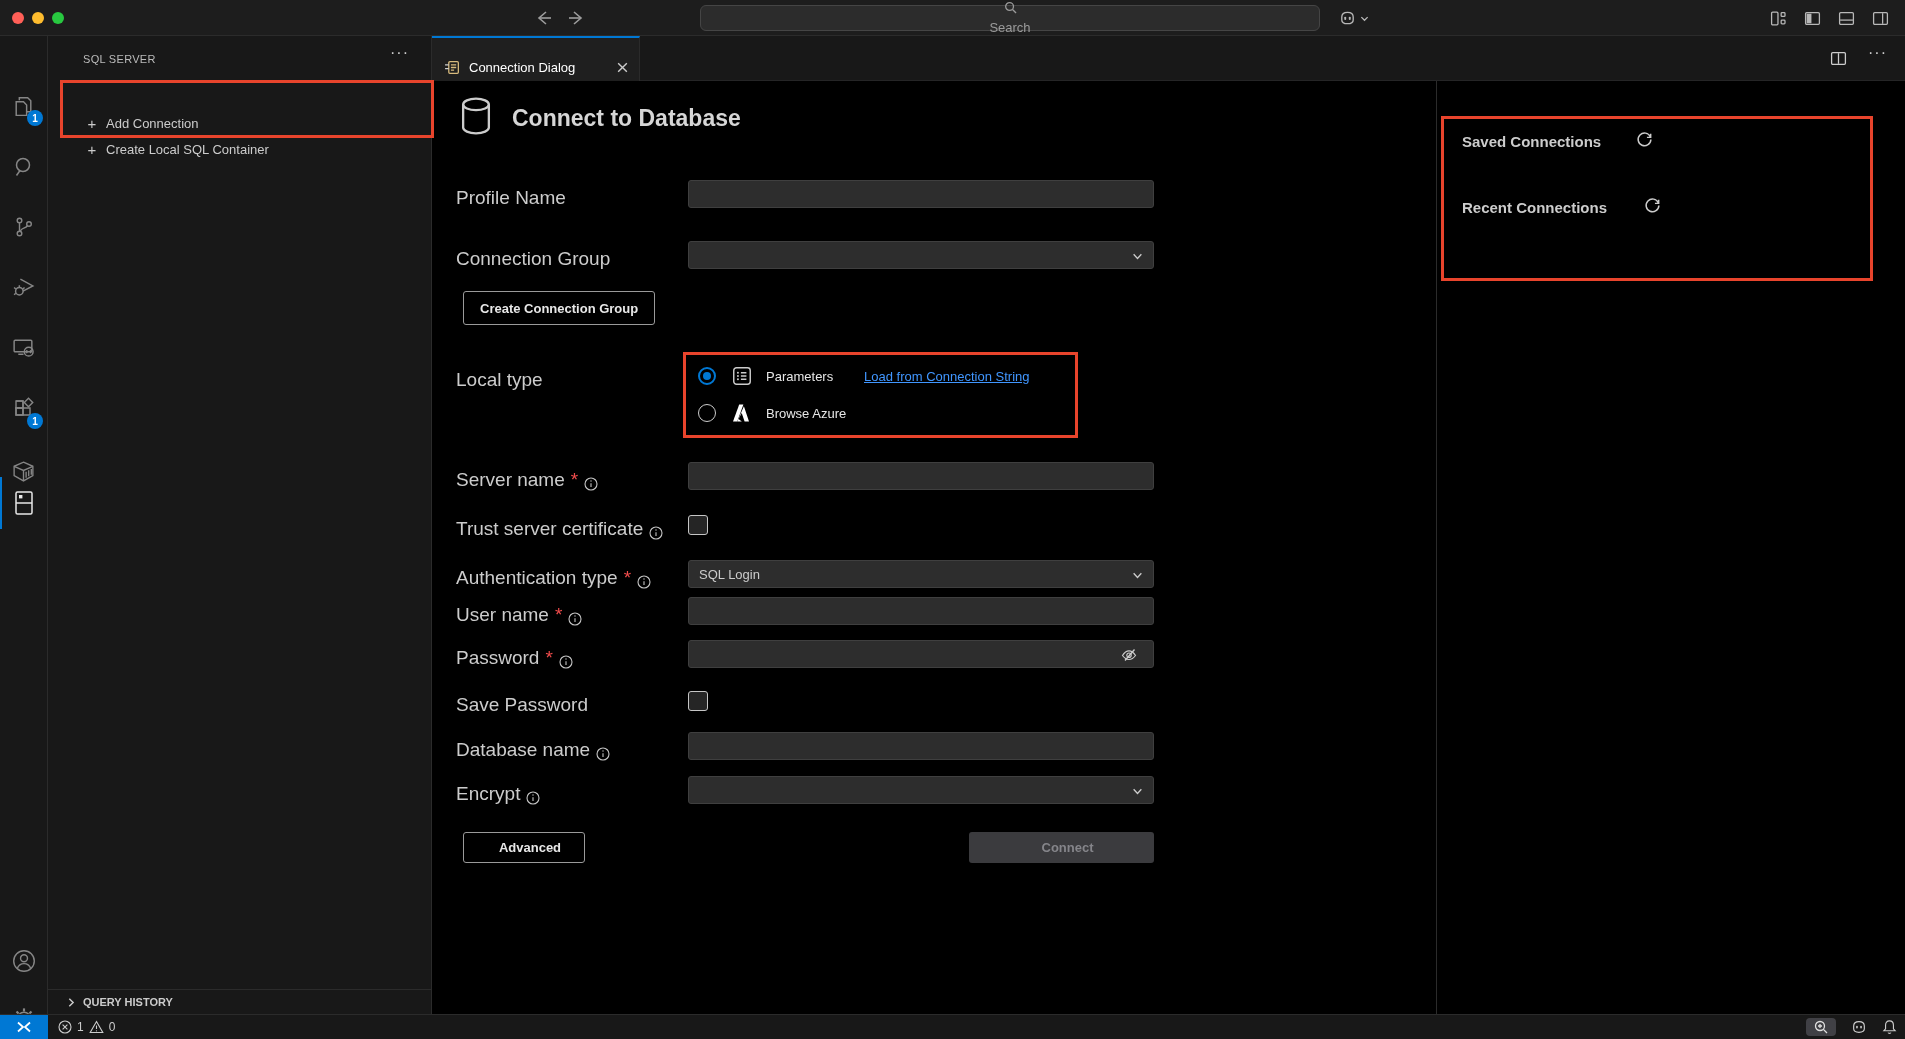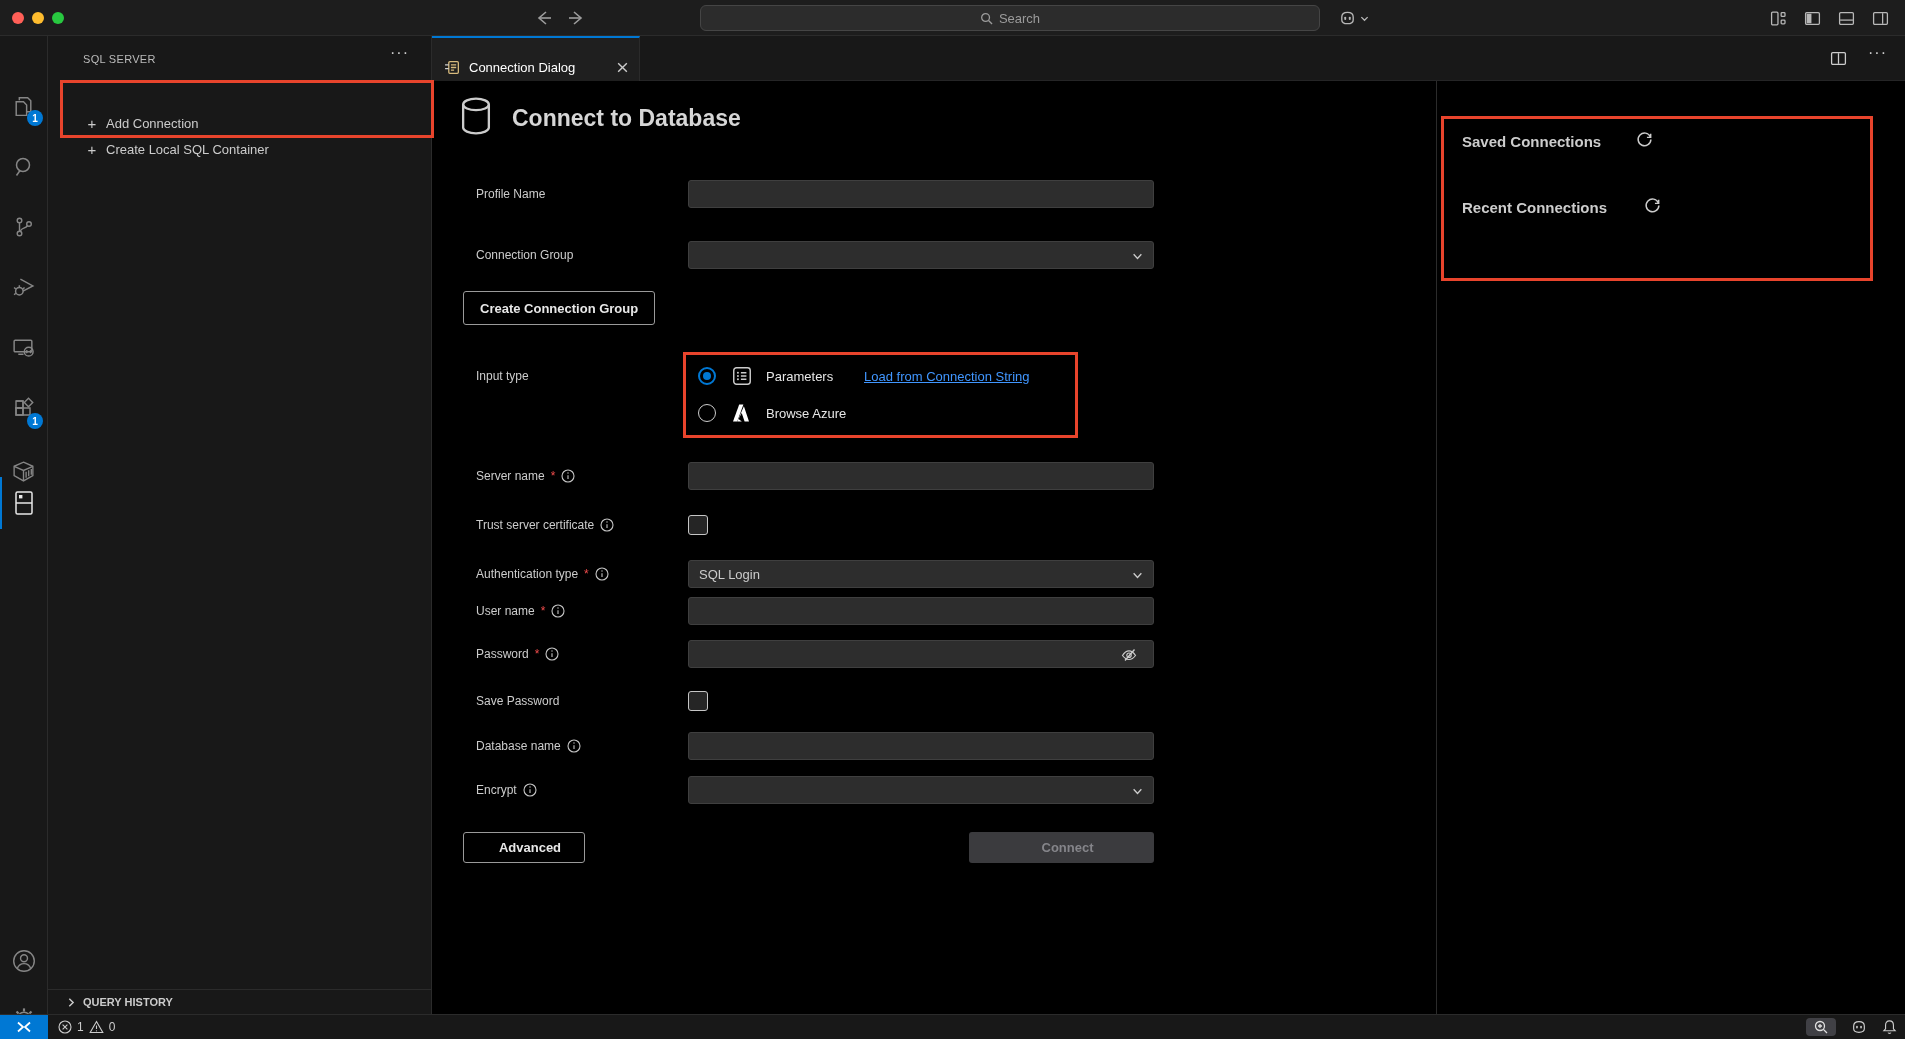--- a/index.html
+++ b/index.html
@@ -7,21 +7,21 @@
     font-family:"Liberation Sans", sans-serif; color:#cccccc; }
   .abs { position:absolute; }
   svg { display:block; }
 
   
   .titlebar { left:0; top:0; width:1905px; height:36px; background:#1d1d1d; border-bottom:1px solid #2b2b2b; }
   .tl-dot { width:12px; height:12px; border-radius:50%; top:12px; }
   .nav-arrow { top:8px; color:#9d9d9d; }
   .searchbox { left:700px; top:5px; width:620px; height:26px; background:#2c2c2c;
     border:1px solid #454545; border-radius:6px; display:flex; align-items:center;
-    justify-content:center; gap:6px; color:#9b9b9b; font-size:13px; }
+    justify-content:center; gap:6px; color:#9b9b9b; font-size:13px;flex-direction:column; }
   .tb-icon { color:#b8b8b8; }
 
   
   .activitybar { left:0; top:36px; width:48px; height:978px; background:#181818; border-right:1px solid #2b2b2b; }
   .ab-item { position:absolute; left:0; width:47px; height:48px; display:flex; align-items:center; justify-content:center; color:#868686; }
   .ab-item.active { color:#e7e7e7; box-shadow:inset 2px 0 0 #0078d4; }
   .badge { position:absolute; right:4px; bottom:4px; min-width:16px; height:16px; border-radius:50%;
     background:#0078d4; color:#fff; font-size:10px; display:flex; align-items:center; justify-content:center; font-weight:bold; }
 
   
@@ -39,21 +39,21 @@
   
   .tabbar { left:432px; top:36px; width:1473px; height:45px; background:#181818; border-bottom:1px solid #252526; }
   .tab { position:absolute; left:0; top:0; width:208px; height:45px; background:#1f1f1f;
     border-top:2px solid #0078d4; border-right:1px solid #2b2b2b; display:flex; align-items:center; gap:8px; padding:16px 10px 0 12px; }
   .tab-label { font-size:13px; color:#ffffff; flex:1; }
   .editor { left:432px; top:81px; width:1473px; height:933px; background:#000000;text-decoration:underline; }
   .vdivider { position:absolute; left:1004px; top:0; width:1px; height:933px; background:#2b2b2b; }
 
   
   .h1 { position:absolute; left:80px; top:24px; font-size:23px; font-weight:600; color:#d6d6d6; }
-  .flabel { position:absolute; left:24px; font-size:12px; color:#cccccc; display:flex; align-items:flex-start; gap:6px;margin-left:20px; }
+  .flabel { position:absolute; left:24px; font-size:19px; color:#cccccc; display:flex; align-items:flex-end; gap:6px; }
   .req { color:#f14c4c; }
   .info { color:#c5c5c5; }
   .input, .select { position:absolute; left:256px; width:466px; height:28px; background:#2d2d2d;
     border:1px solid #3f3f3f; border-radius:3px; }
   .select { display:flex; align-items:center; padding:0 10px; font-size:13px; color:#cccccc; }
   .sel-chev { position:absolute; right:10px; top:9px; color:#cccccc; }
   .checkbox { position:absolute; left:256px; width:20px; height:20px; background:#252525;
     border:1px solid #c5c5c5; border-radius:3px; }
   .btn { position:absolute; height:31px; border-radius:3px; font-size:13px; font-weight:bold;
     display:flex; align-items:center; justify-content:center;padding-left:12px; }
@@ -302,21 +302,21 @@
     <span class="sel-chev">
         <svg width="11" height="11" viewBox="0 0 10 10" fill="none" stroke="currentColor" stroke-width="1.2">
           <path d="M1.5 3 L5 6.8 L8.5 3"></path>
         </svg>
       </span>
   </div>
 
   <button class="btn btn-outline" style="left:31px;top:210px;padding:16px 16px">Create Connection Group</button>
 
   <div class="flabel" style="top:288px">
-      <span>Input type</span>
+      <span>Local type</span>
     </div>
 
   <span class="radio sel" style="left:266px;top:286px"></span>
   <span class="abs" style="left:299px;top:284px;color:#cccccc">
     <svg width="22" height="22" viewBox="0 0 20 20" fill="none" stroke="currentColor" stroke-width="1.3">
       <rect x="2.5" y="2.5" width="15" height="15" rx="2.5"></rect>
         <circle cx="6.3" cy="7" r="0.9" fill="currentColor" stroke="none"></circle>
         <circle cx="6.3" cy="10" r="0.9" fill="currentColor" stroke="none"></circle>
         <circle cx="6.3" cy="13" r="0.9" fill="currentColor" stroke="none"></circle>
       <path d="M9 7 H14 M9 10 H14 M9 13 H14"></path>

